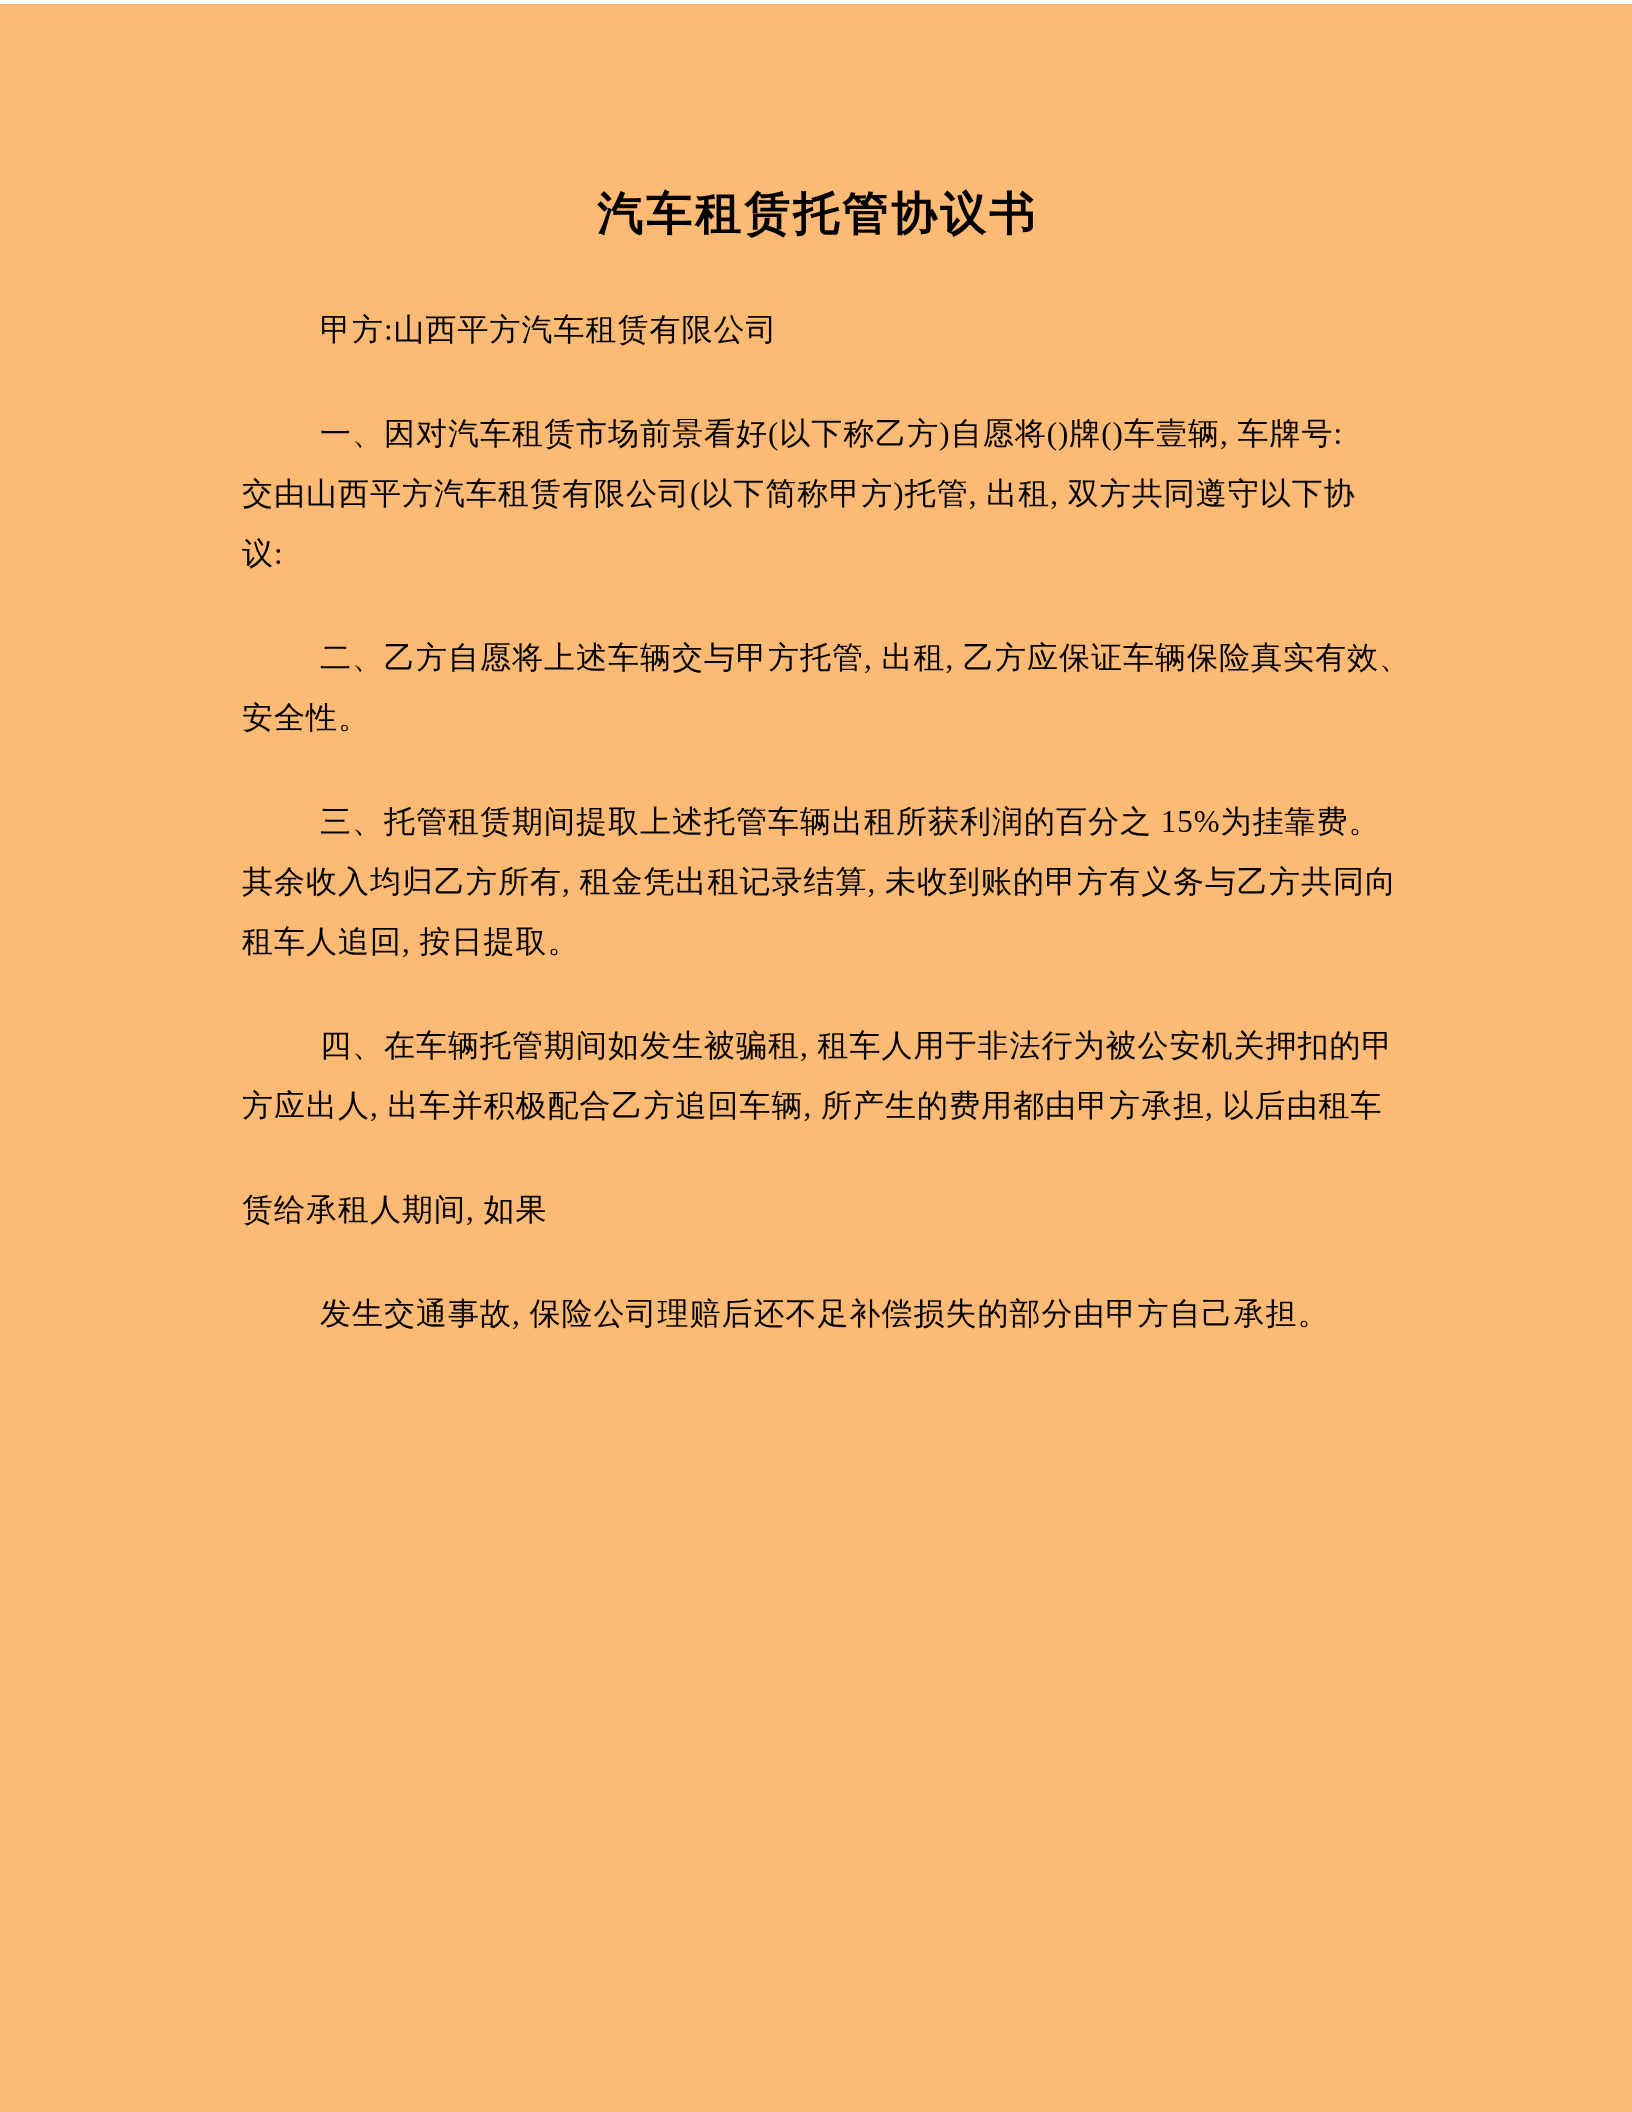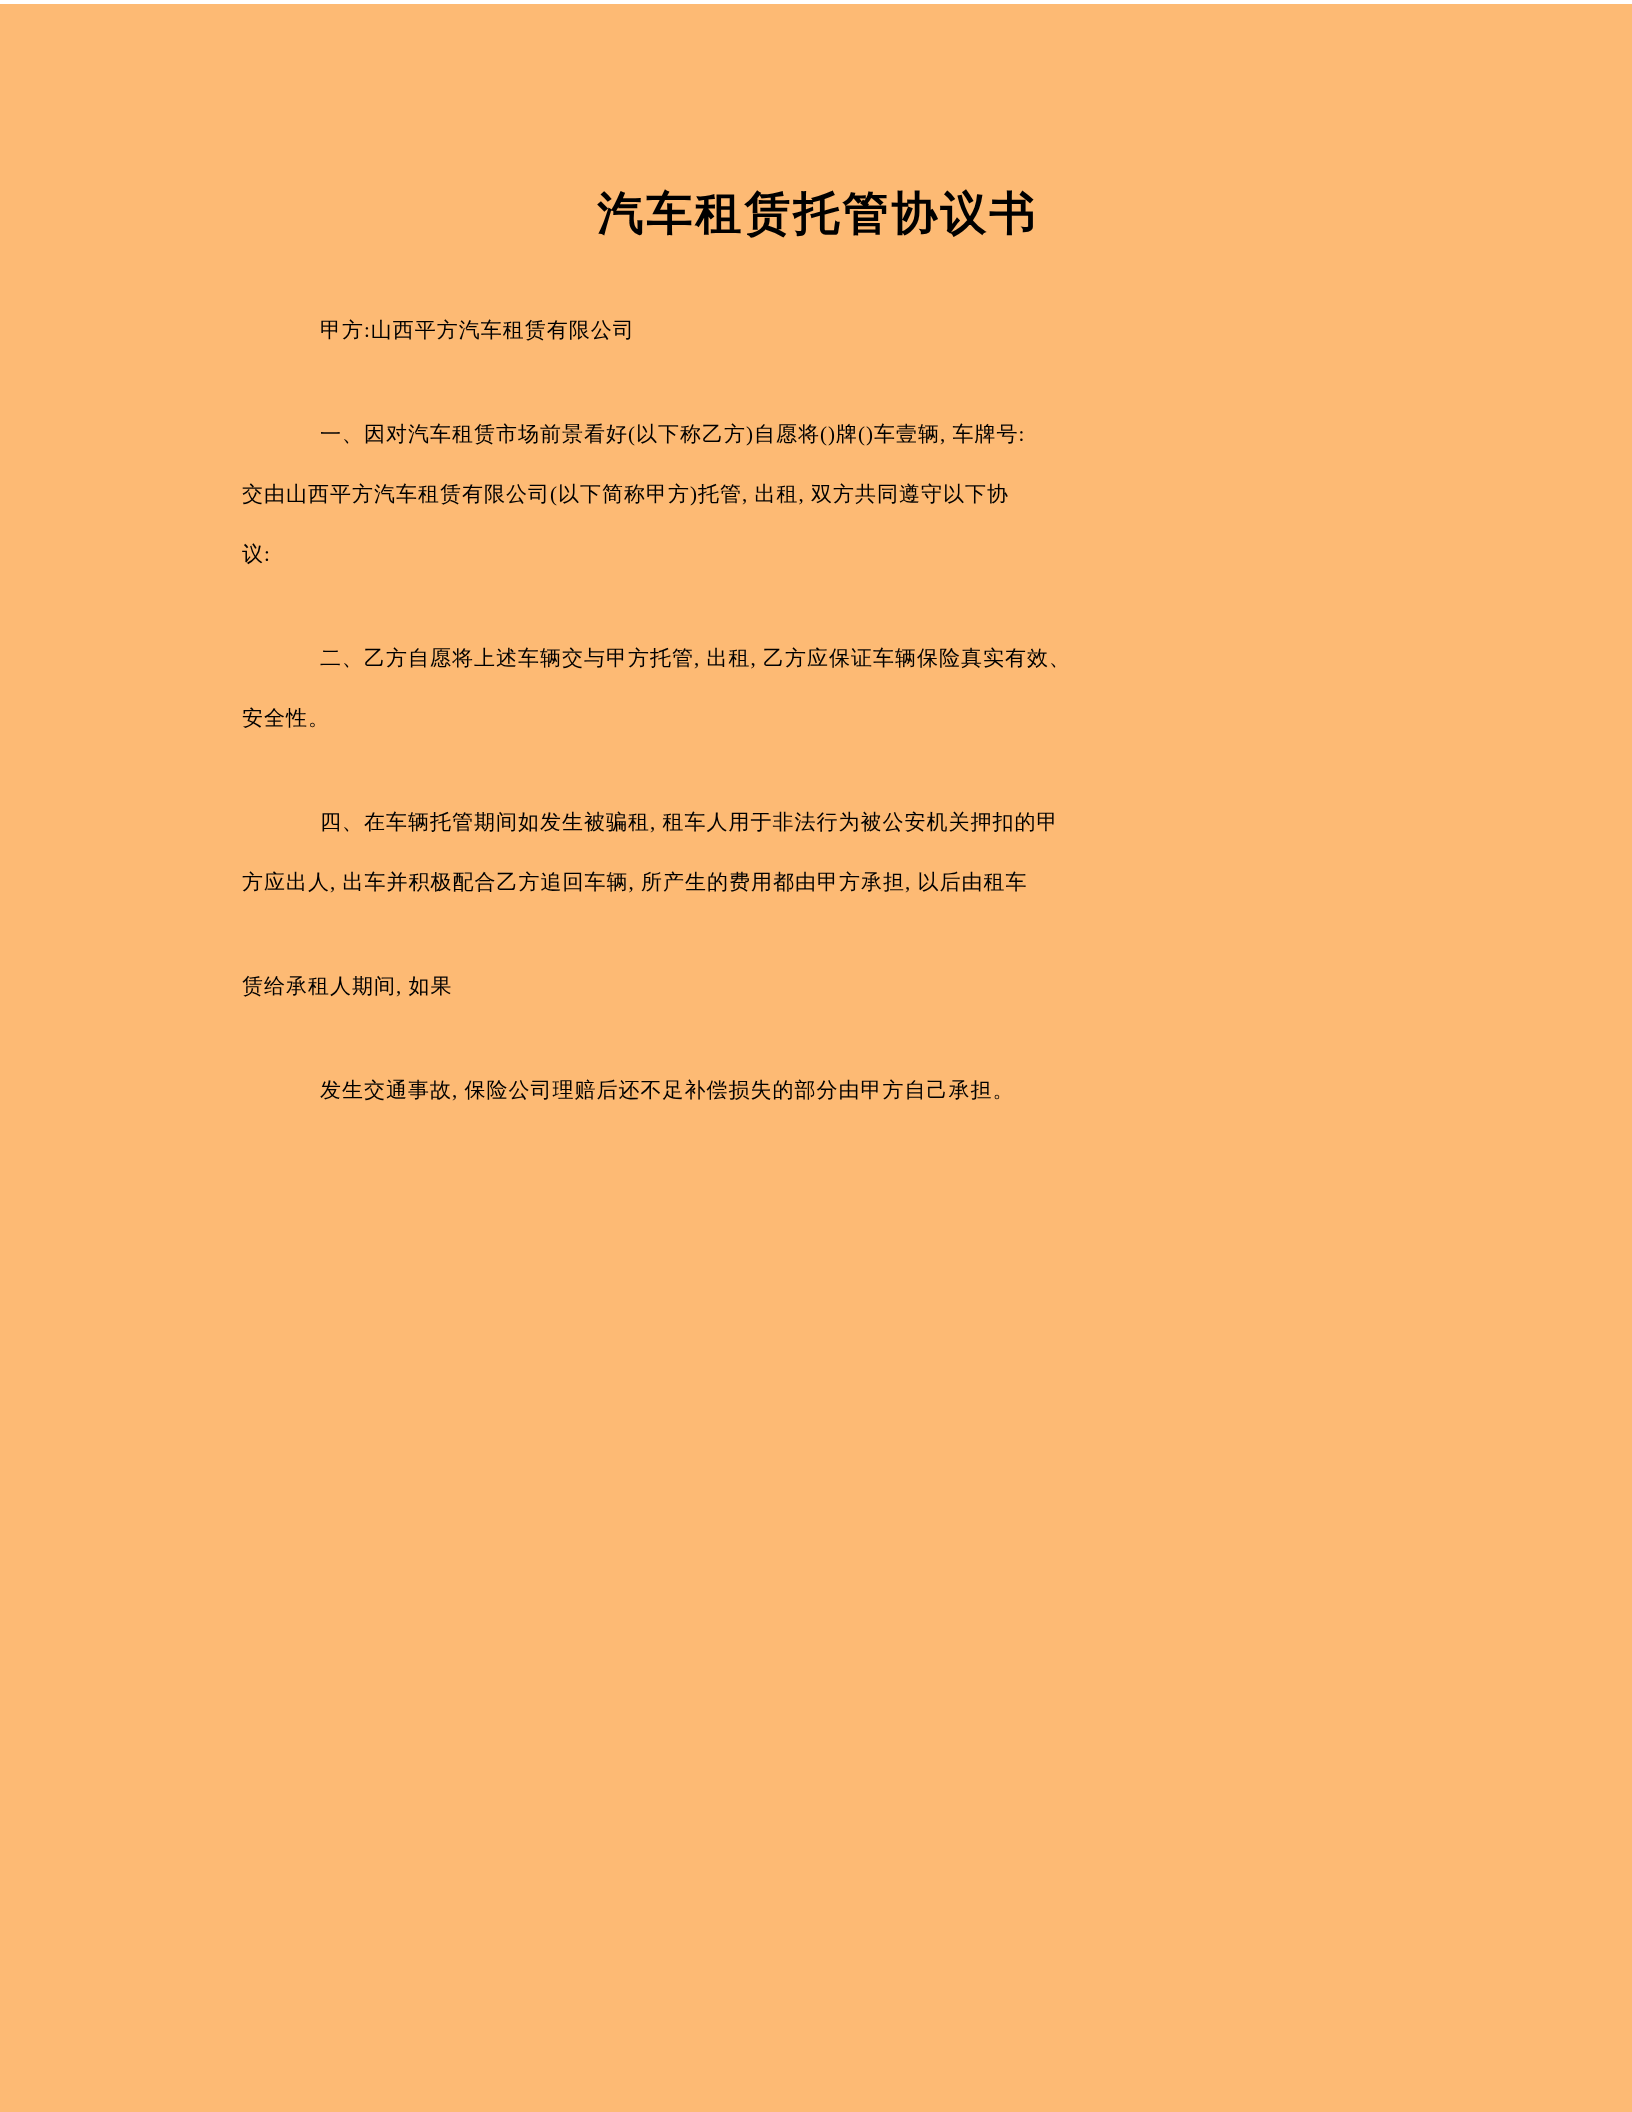--- a/index.html
+++ b/index.html
@@ -19,21 +19,21 @@
   }
   .doc-title {
     font-size: 46px;
     font-weight: bold;
     text-align: center;
     line-height: 69px;
     letter-spacing: 3px;
   }
   .contract-body {
     margin-top: 52px;
-    font-size: 21px;
+    font-size: 31px;
   }
   .para {
     margin-bottom: 44px;
   }
   .para:last-child { margin-bottom: 0; }
   .line {
     line-height: 60px;
     white-space: pre;        
     letter-spacing: 1px;
   }
@@ -54,20 +54,25 @@
         <div class="para">
           <div class="line indent">一、因对汽车租赁市场前景看好(以下称乙方)自愿将()牌()车壹辆, 车牌号:</div>
           <div class="line">交由山西平方汽车租赁有限公司(以下简称甲方)托管, 出租, 双方共同遵守以下协</div>
           <div class="line">议:</div>
         </div>
         <div class="para">
           <div class="line indent">二、乙方自愿将上述车辆交与甲方托管, 出租, 乙方应保证车辆保险真实有效、</div>
           <div class="line">安全性。</div>
         </div>
         <div class="para">
+          <div class="line indent">三、托管租赁期间提取上述托管车辆出租所获利润的百分之 15%为挂靠费。</div>
+          <div class="line">其余收入均归乙方所有, 租金凭出租记录结算, 未收到账的甲方有义务与乙方共同向</div>
+          <div class="line">租车人追回, 按日提取。</div>
+        </div>
+        <div class="para">
           <div class="line indent">四、在车辆托管期间如发生被骗租, 租车人用于非法行为被公安机关押扣的甲</div>
           <div class="line">方应出人, 出车并积极配合乙方追回车辆, 所产生的费用都由甲方承担, 以后由租车</div>
         </div>
         <div class="para">
           <div class="line">赁给承租人期间, 如果</div>
         </div>
         <div class="para">
           <div class="line indent">发生交通事故, 保险公司理赔后还不足补偿损失的部分由甲方自己承担。</div>
         </div>
       </div>

